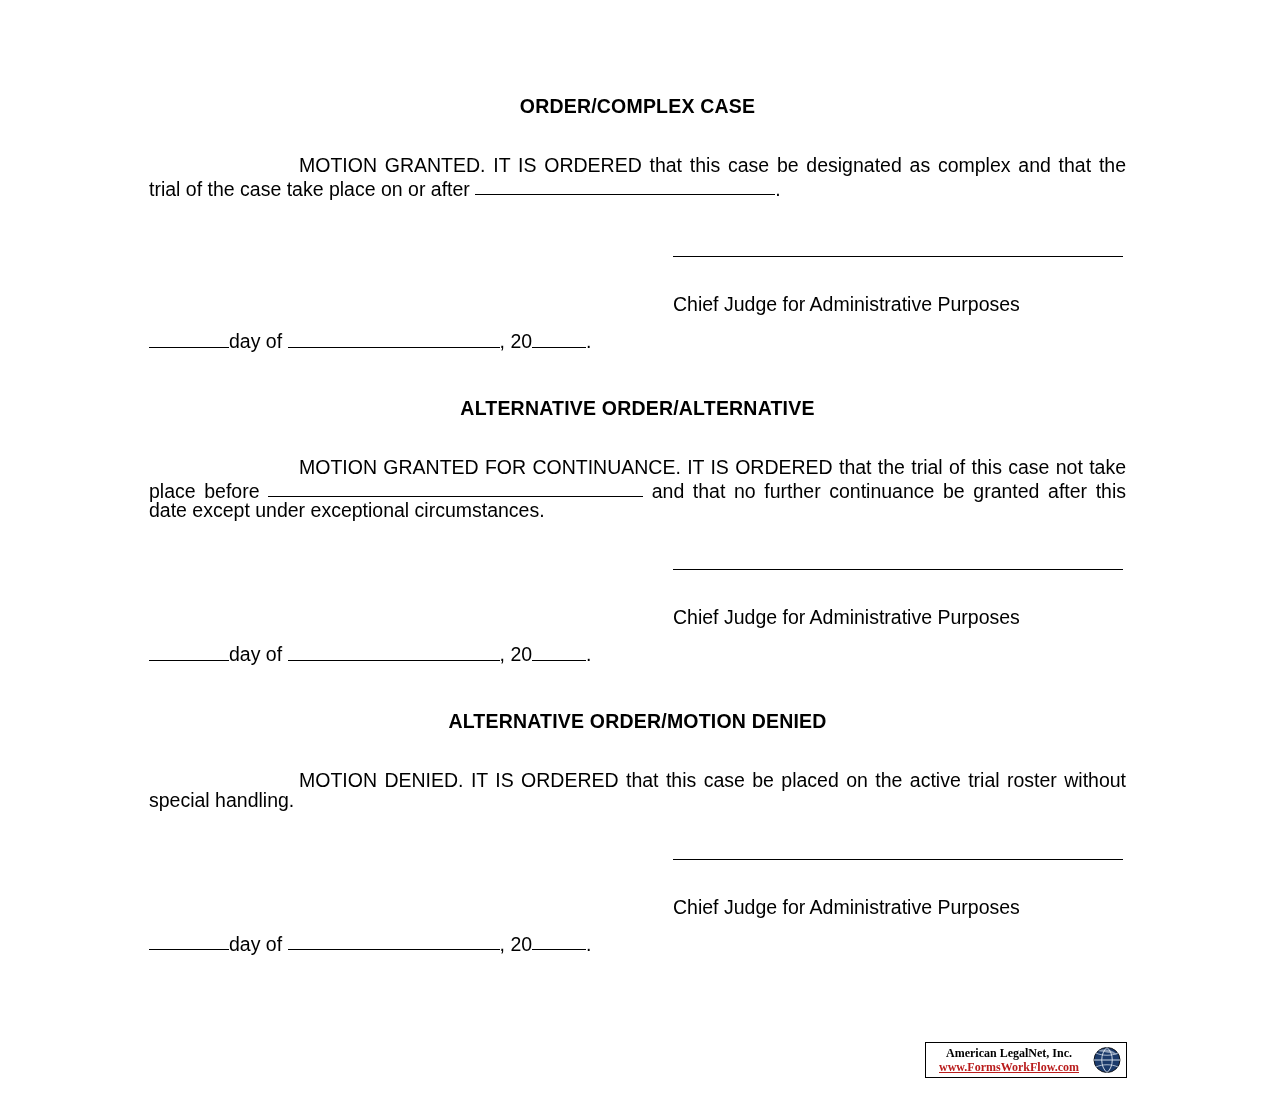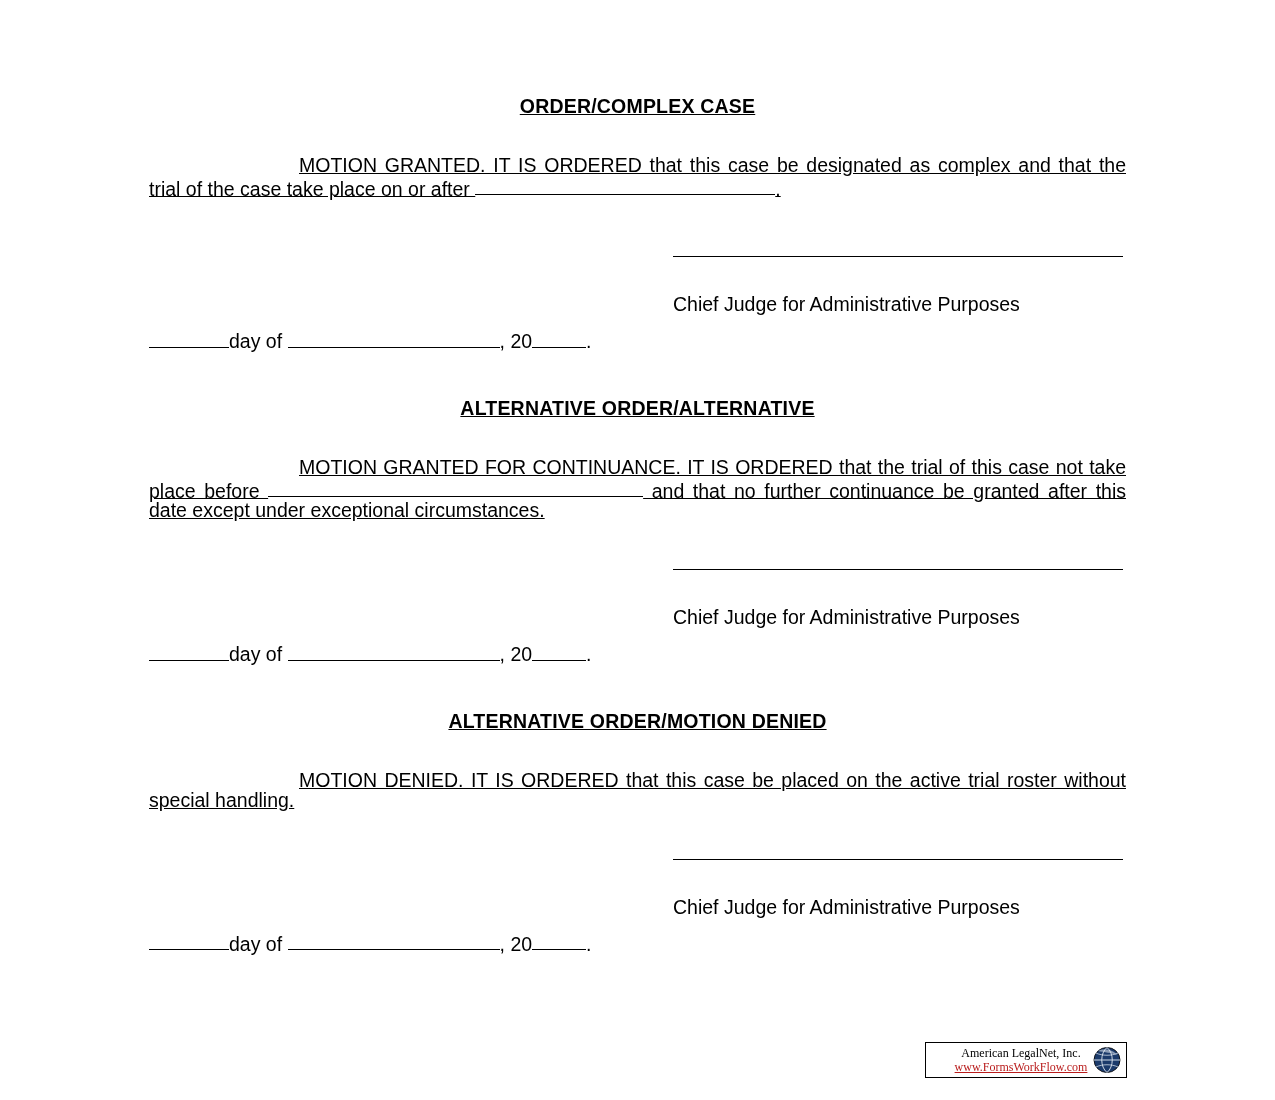--- a/index.html
+++ b/index.html
@@ -20,21 +20,20 @@
     left: 0;
     top: 0;
     width: 1275px;
     height: 1100px;
   }
   .content {
     position: absolute;
     left: 149px;
     top: 0;
     width: 977px;
-    text-decoration: underline;
   }
   .section-title {
     text-align: center;
     font-size: 19.5px;
     font-weight: bold;
     letter-spacing: 0.2px;
   }
   .para {
     font-size: 19.5px;
     line-height: 19.8px;
@@ -97,24 +96,23 @@
     box-sizing: border-box;
   }
   .footer-text {
     position: absolute;
     left: 8px;
     top: 3px;
     width: 150px;
     text-align: center;
     font-family: "Liberation Serif", serif;
     font-size: 12px;
-    font-weight: normal;
+    font-weight: bold;
     line-height: 14px;
     color: #000;
-    margin-left: 12px;
   }
   .footer-text .url {
     color: #b91c1c;
     text-decoration: underline;
   }
   .footer-logo {
     position: absolute;
     right: 4px;
     top: 3px;
     width: 30px;

